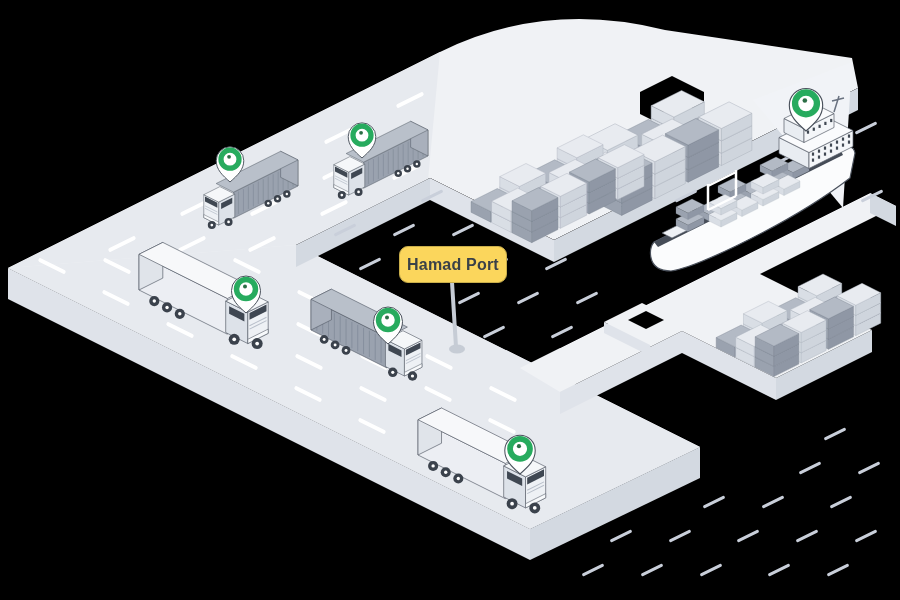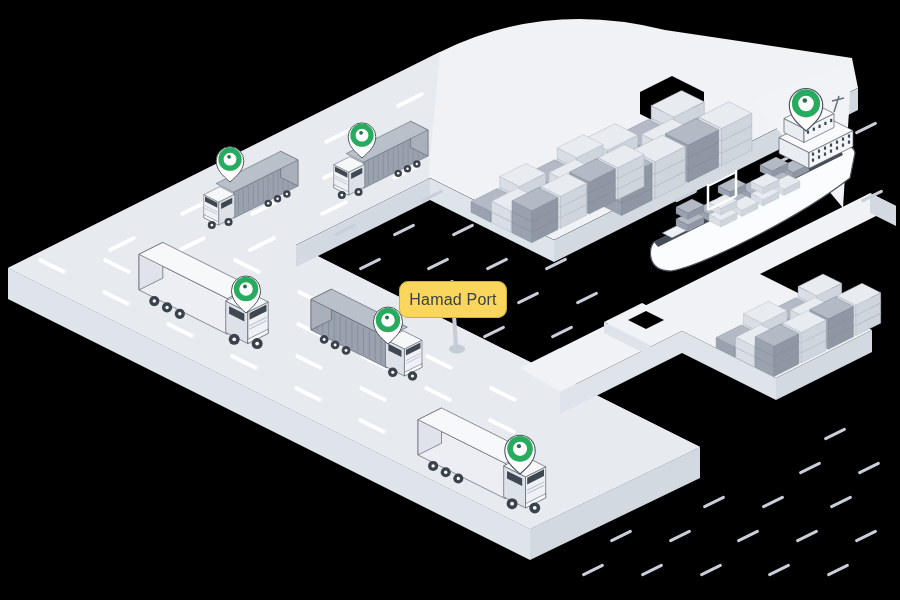--- a/index.html
+++ b/index.html
@@ -5,21 +5,21 @@
   html,body{margin:0;padding:0;background:#000;}
   .scene{position:relative;width:900px;height:600px;overflow:hidden;background:#000;
          font-family:"Liberation Sans", sans-serif;}
   svg{position:absolute;left:0;top:0;}
   
   .t-dark{--side:#9aa2af;--end:#a9b0bc;--top:#b9c0ca;--corr:#848d9b;--ln:#4e5560;}
   .t-white{--side:#eceef3;--end:#e0e4ea;--top:#f7f8fa;--corr:transparent;--ln:#565d68;}
   .port-sign{position:absolute;left:399px;top:246px;width:108px;height:37px;box-sizing:border-box;
     background:#fbd65c;border:1.5px solid #c9ae4b;border-radius:9px;
     display:flex;align-items:center;justify-content:center;
-    font-size:16px;font-weight:400;color:#3a4148;letter-spacing:.2px;cursor:pointer;margin-top:35px;}
+    font-size:16px;font-weight:700;color:#3a4148;letter-spacing:.2px;cursor:pointer;}
 </style>
 </head>
 <body>
 
 <div class="scene">
 <svg width="900" height="600" viewBox="0 0 900 600">
   <defs>
 
     <g id="box-l">
       <path d="M-28 2 L-4 14 L-4 27 L-28 15 Z" fill="#d9dee5" stroke="#aab1bc" stroke-width=".5"></path>

